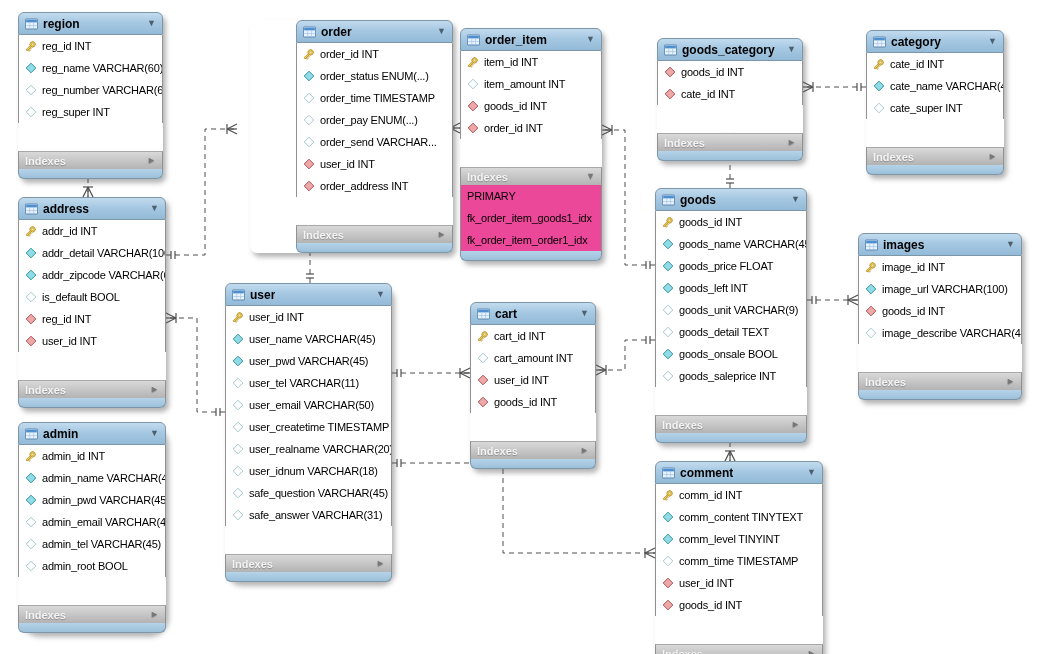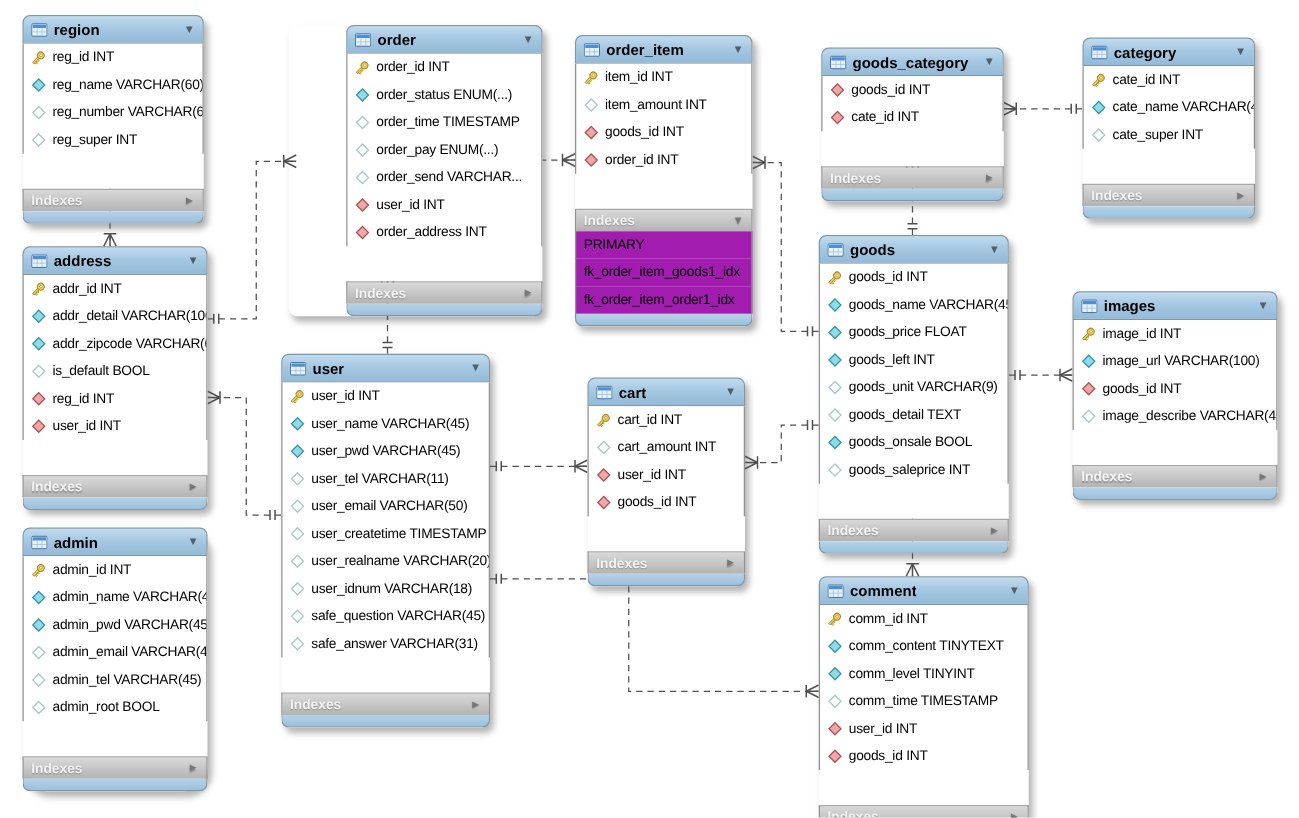--- a/index.html
+++ b/index.html
@@ -32,21 +32,21 @@
   .idx-bar{
     height:18px;box-sizing:border-box;display:flex;align-items:center;
     padding:0 6px;
     background:linear-gradient(180deg,#d9d9d9,#b3b3b3);
     border-left:1px solid #919191;border-right:1px solid #919191;border-top:1px solid #a8a8a8;
     font-size:11px;font-weight:bold;color:#f4f4f4;text-shadow:0 1px 1px #8d8d8d;margin-top:28px;
   }
   .idx-arrow{margin-left:auto;color:#777;font-size:9px;line-height:1;}
   .idx-row{
     height:22px;box-sizing:border-box;display:flex;align-items:center;
-    padding:0 6px;background:#a21caf;
+    padding:0 6px;background:#ec4899;
     border-left:1px solid #919191;border-right:1px solid #919191;
     font-size:11px;color:#000;white-space:nowrap;letter-spacing:-0.2px;overflow:hidden;
   }
   .tbl-footer{
     height:10px;box-sizing:border-box;
     background:linear-gradient(180deg,#b5d3e9,#9cc0da);
     border:1px solid #7d97a9;border-top:none;border-radius:0 0 6px 6px;
   }
   .wire{stroke:#4f4f4f;stroke-width:1;fill:none;stroke-dasharray:5 4;}
   .wire-sym{stroke:#4f4f4f;stroke-width:1.2;fill:none;}
@@ -379,21 +379,21 @@
           </span>
           <span>admin_root BOOL</span>
         </div>
       </div>
       <div class="idx-bar">
         <span>Indexes</span>
         <span class="idx-arrow">►</span>
       </div>
       <div class="tbl-footer"></div>
     </div>
-    <div class="db-table" style="left: 231px; top: 20px; width: 157px; padding-left: 46px;">
+    <div class="db-table" style="left: 250px; top: 20px; width: 157px; padding-left: 46px;">
       <div class="tbl-header">
         <span class="fld-icon">
           <svg width="17" height="14" viewBox="0 0 17 14">
             <rect x="0.5" y="0.5" width="16" height="13" rx="1.2" fill="#eaf3fc" stroke="#3c6e9f"></rect>
             <rect x="1.5" y="1.5" width="14" height="3.4" fill="#4d8fd1"></rect>
             <line x1="6.2" y1="5.4" x2="6.2" y2="13" stroke="#a4c7e9" stroke-width="1"></line>
             <line x1="11.2" y1="5.4" x2="11.2" y2="13" stroke="#a4c7e9" stroke-width="1"></line>
             <line x1="1.5" y1="9" x2="15.5" y2="9" stroke="#a4c7e9" stroke-width="1"></line>
           </svg>
         </span>
@@ -463,21 +463,21 @@
           </span>
           <span>order_address INT</span>
         </div>
       </div>
       <div class="idx-bar">
         <span>Indexes</span>
         <span class="idx-arrow">►</span>
       </div>
       <div class="tbl-footer"></div>
     </div>
-    <div class="db-table" style="left: 225px; top: 283px; width: 167px;">
+    <div class="db-table" style="left: 225px; top: 283px; width: 167px; border-radius: 14px;">
       <div class="tbl-header">
         <span class="fld-icon">
           <svg width="17" height="14" viewBox="0 0 17 14">
             <rect x="0.5" y="0.5" width="16" height="13" rx="1.2" fill="#eaf3fc" stroke="#3c6e9f"></rect>
             <rect x="1.5" y="1.5" width="14" height="3.4" fill="#4d8fd1"></rect>
             <line x1="6.2" y1="5.4" x2="6.2" y2="13" stroke="#a4c7e9" stroke-width="1"></line>
             <line x1="11.2" y1="5.4" x2="11.2" y2="13" stroke="#a4c7e9" stroke-width="1"></line>
             <line x1="1.5" y1="9" x2="15.5" y2="9" stroke="#a4c7e9" stroke-width="1"></line>
           </svg>
         </span>

